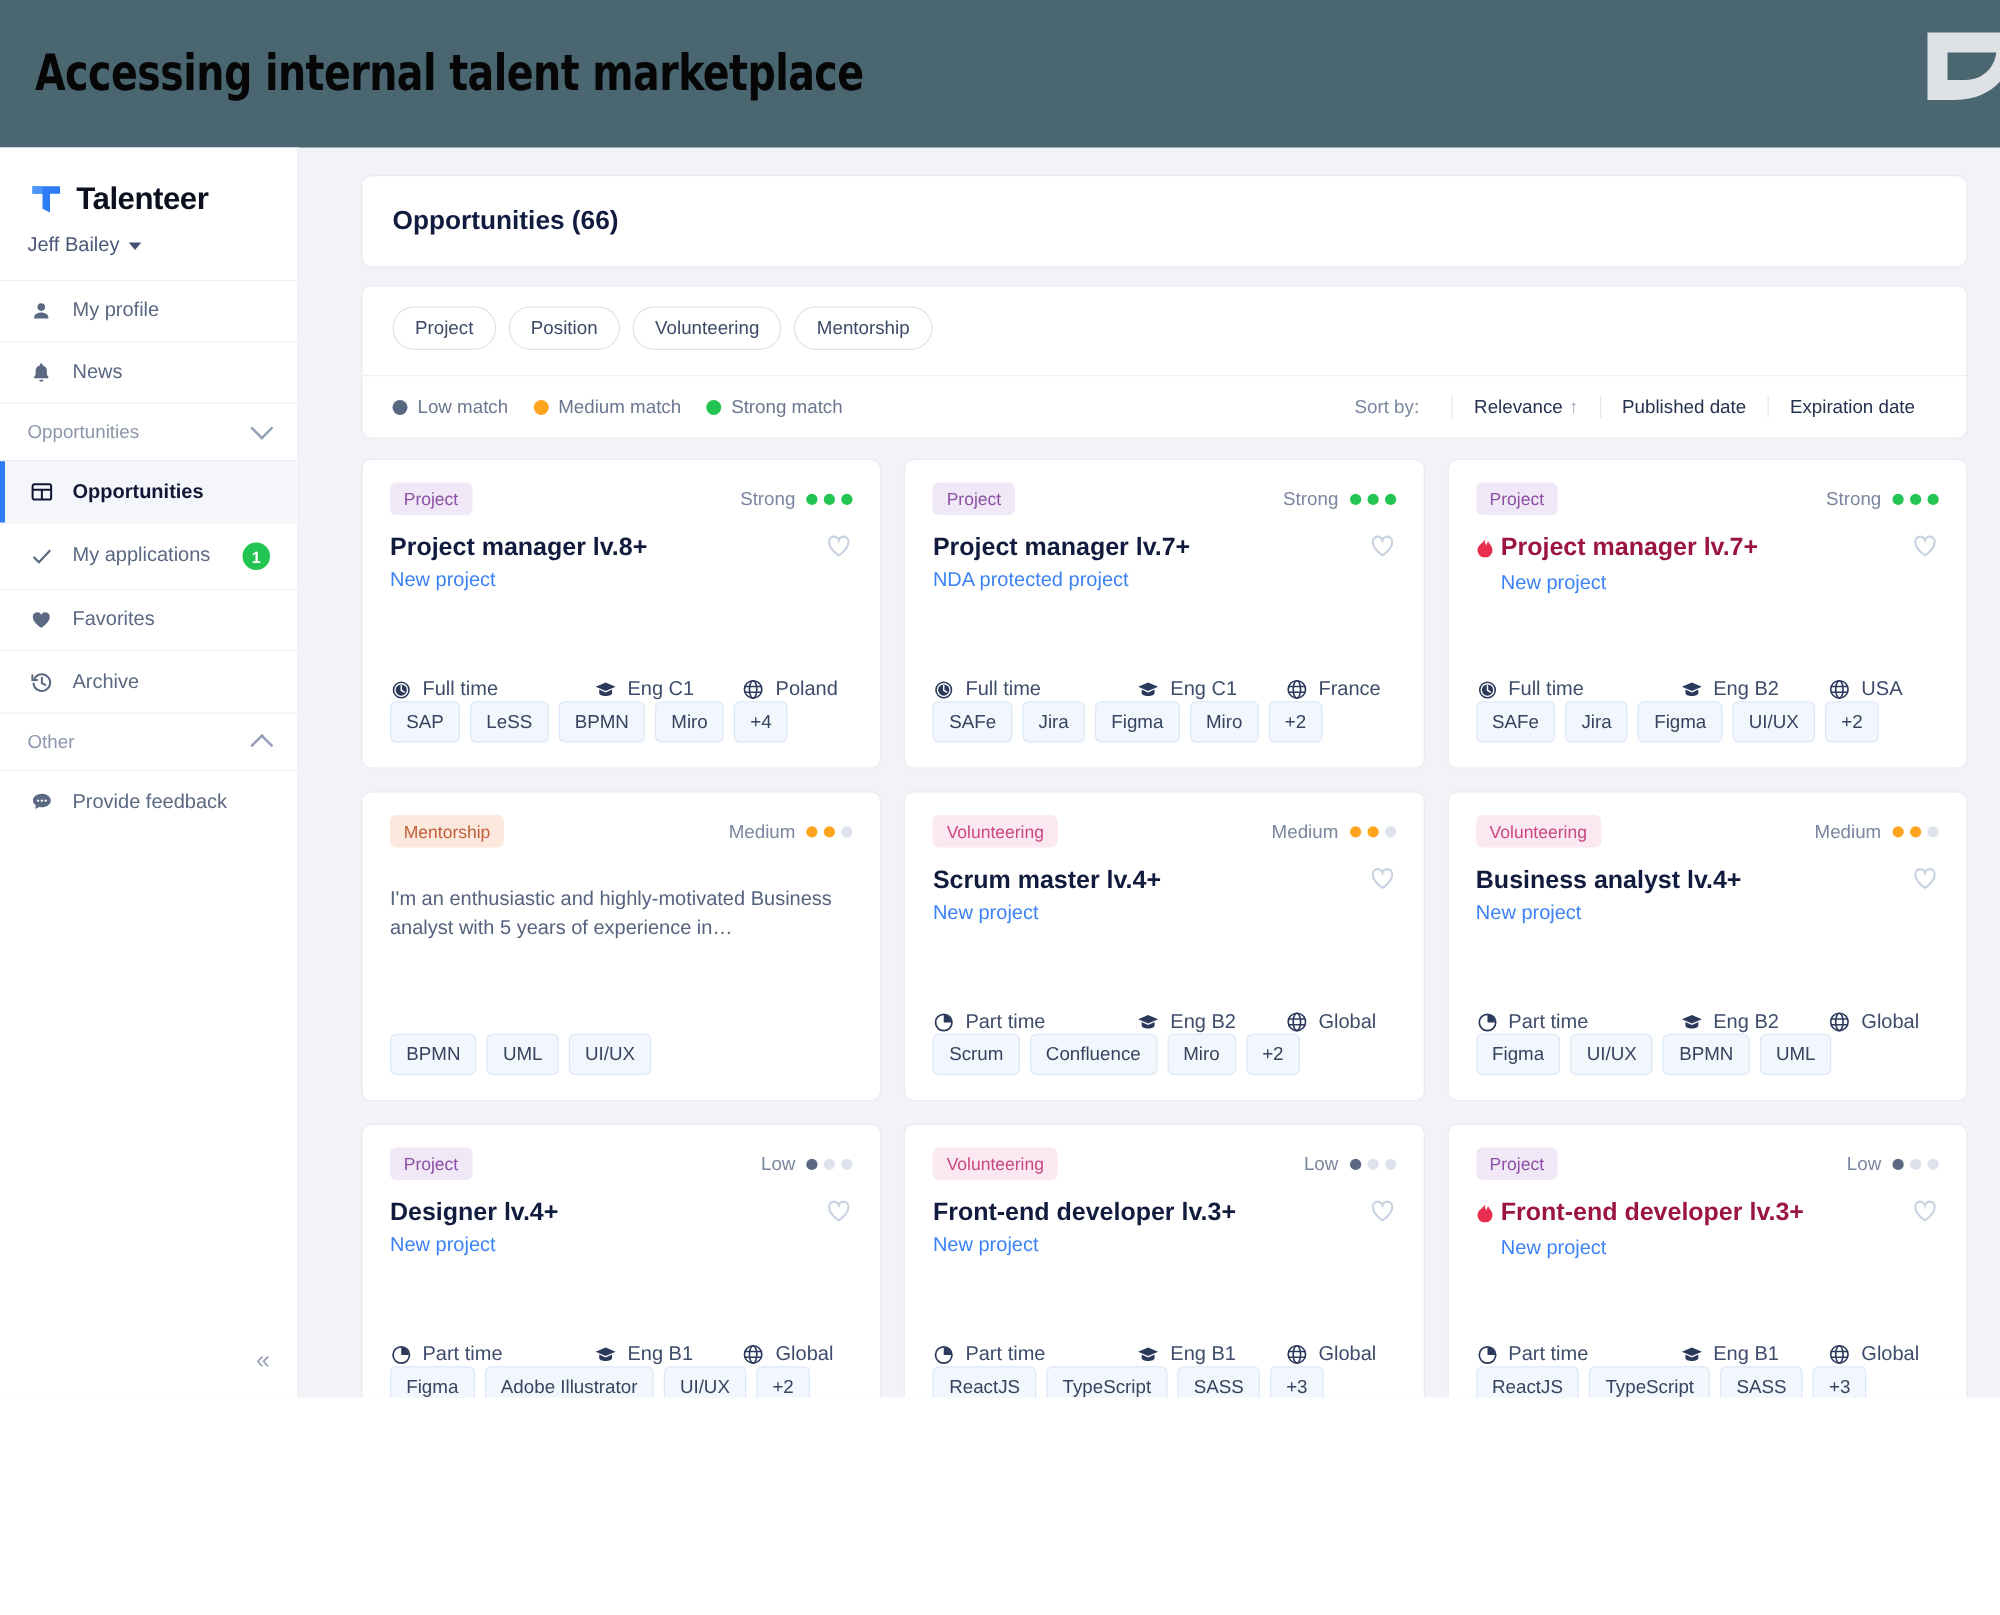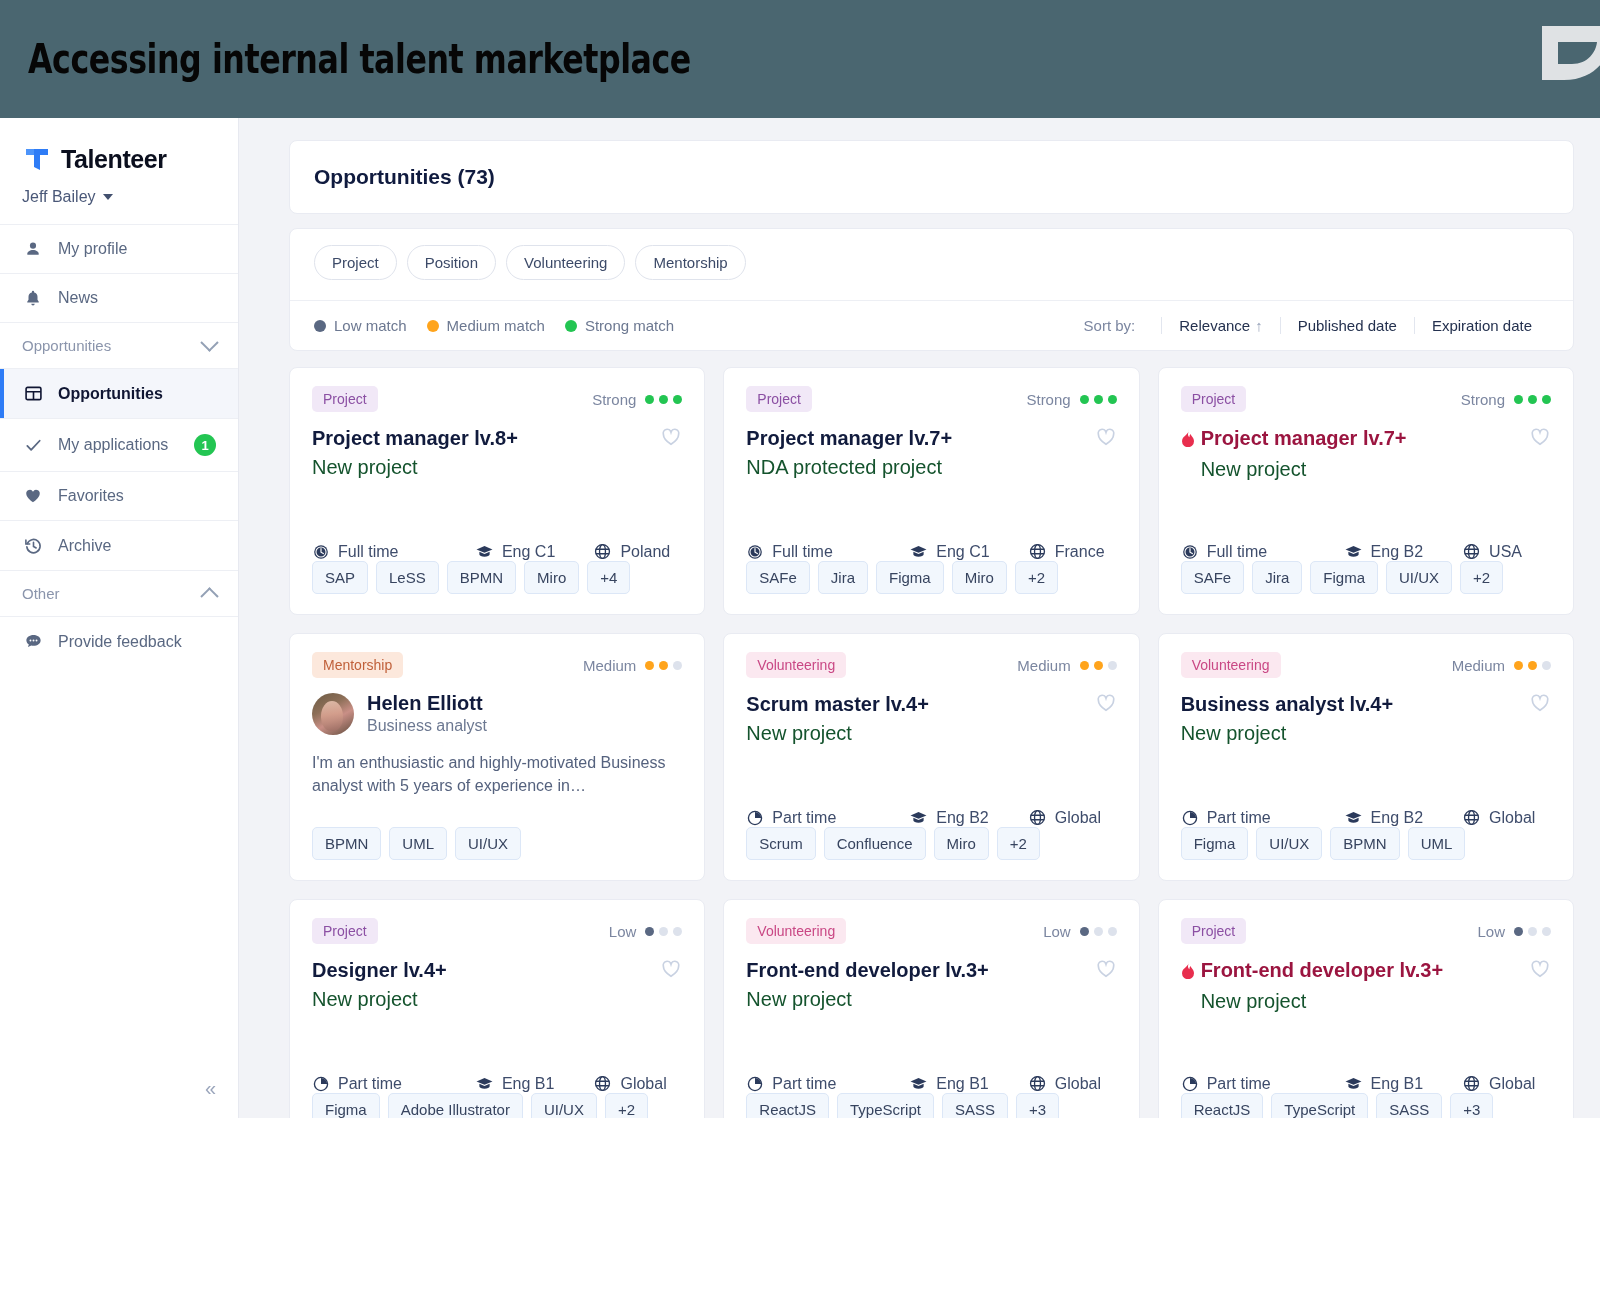--- a/index.html
+++ b/index.html
@@ -189,21 +189,21 @@
 
   .card-title-row { display: flex; align-items: flex-start; }
   .card-title {
     font-size: 20px; font-weight: 700; color: #111B3D; line-height: 1.25;
   }
   .card-title.hot { color: #9B1540; }
   .flame { color: #E82E4E; margin-right: 5px; font-size: 19px; }
   .heart {
     margin-left: auto; width: 22px; height: 22px; flex: none; cursor: pointer;
   }
-  .card-sub { font-size: 20px; color: #14532d; margin-top: 5px; }
+  .card-sub { font-size: 16px; color: #3b82f6; margin-top: 5px; }
 
   .card-meta {
     display: flex; align-items: center; margin-top: auto;
     padding-top: 18px; gap: 0;
   }
   .meta-cell { display: flex; align-items: center; gap: 8px; font-size: 16px; color: #3E4C6B; }
   .meta-cell.c1 { width: 44%; }
   .meta-cell.c2 { width: 32%; }
   .meta-cell.c3 { width: 24%; }
 
@@ -349,21 +349,21 @@
       </span>
       <span>Provide feedback</span>
     </div>
 
     <div class="collapse-btn">«</div>
   </aside>
 
   <main class="main">
 
     <div class="panel head-panel">
-      <div class="head-title">Opportunities (73)</div>
+      <div class="head-title">Opportunities (66)</div>
     </div>
 
     <div class="panel filter-panel">
 
       <div class="pill-row">
         <div class="pill">Project</div>
         <div class="pill">Position</div>
         <div class="pill">Volunteering</div>
         <div class="pill">Mentorship</div>
       </div>
@@ -583,27 +583,20 @@
             <span class="type-badge tb-mentorship">Mentorship</span>
             <div class="match">
               <span class="match-label">Medium</span>
               <span class="dots">
                 <span class="dot on-medium"></span>
                 <span class="dot on-medium"></span>
                 <span class="dot"></span>
               </span>
             </div>
           </div>
-          <div class="mentor-row">
-            <div class="avatar"></div>
-            <div>
-              <div class="mentor-name">Helen Elliott</div>
-              <div class="mentor-role">Business analyst</div>
-            </div>
-          </div>
           <div class="mentor-desc">I'm an enthusiastic and highly-motivated Business analyst with 5 years of experience in…</div>
           <div style="margin-top: auto;"></div>
           <div class="skills">
             <span class="skill">BPMN</span>
             <span class="skill">UML</span>
             <span class="skill">UI/UX</span>
           </div>
         </div>
         <div class="card">
           <div class="card-top">

